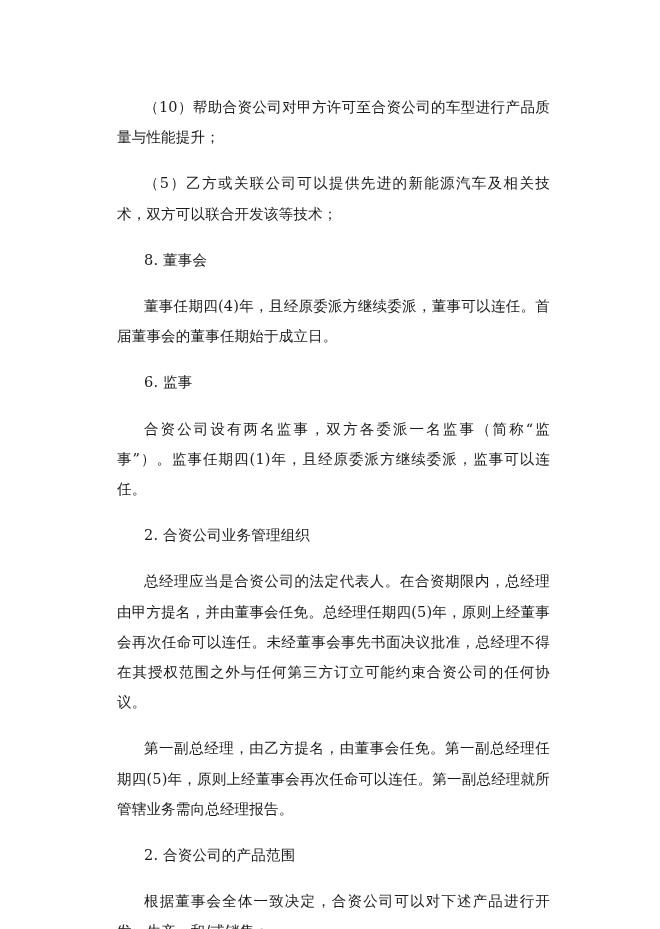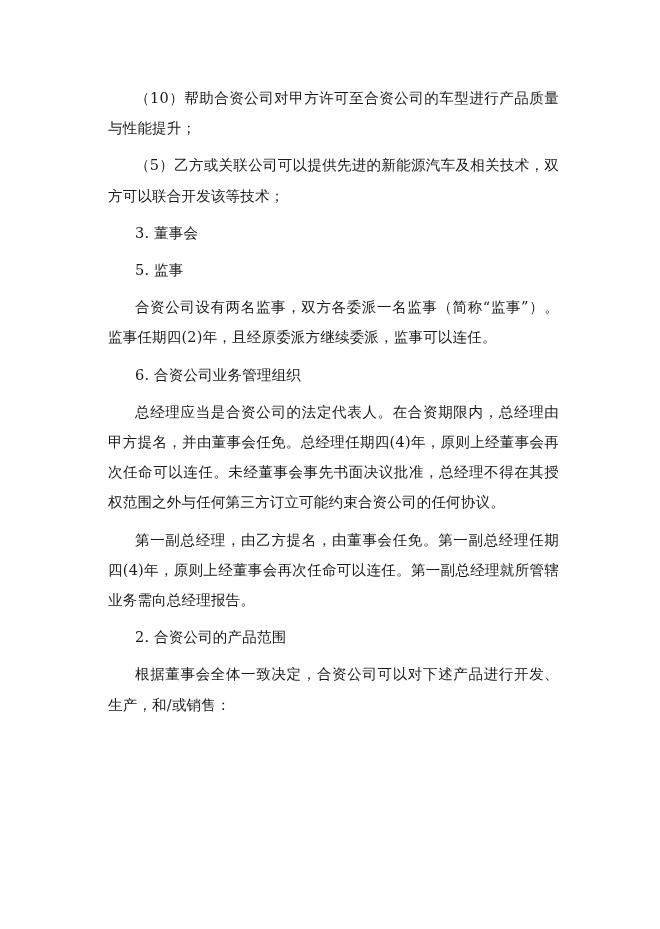--- a/index.html
+++ b/index.html
@@ -2,30 +2,31 @@
 <html><head>
 <meta charset="utf-8">
 <style>
   html, body { margin:0; padding:0; background:#ffffff; }
   body { width:660px; height:929px; overflow:hidden; position:relative; }
   .page {
     position:absolute; left:101px; top:76px; width:465px;
     font-family: "DejaVu Serif", "Liberation Serif", serif;
     font-size:14.5px; color:#1a1a1a; line-height:30.2px;
   }
-  .p { margin:7px; text-indent:27px; text-align:justify; letter-spacing:0.2px; }
+  .p { margin:16px; text-indent:27px; text-align:justify; letter-spacing:0.2px; }
 </style>
 </head>
 <body>
 
 <div class="page">
   <p class="p">（10）帮助合资公司对甲方许可至合资公司的车型进行产品质量与性能提升；</p>
   <p class="p">（5）乙方或关联公司可以提供先进的新能源汽车及相关技术，双方可以联合开发该等技术；</p>
-  <p class="p">3. 董事会</p>
-  <p class="p">5. 监事</p>
-  <p class="p">合资公司设有两名监事，双方各委派一名监事（简称“监事”）。监事任期四(2)年，且经原委派方继续委派，监事可以连任。</p>
-  <p class="p">6. 合资公司业务管理组织</p>
-  <p class="p">总经理应当是合资公司的法定代表人。在合资期限内，总经理由甲方提名，并由董事会任免。总经理任期四(4)年，原则上经董事会再次任命可以连任。未经董事会事先书面决议批准，总经理不得在其授权范围之外与任何第三方订立可能约束合资公司的任何协议。</p>
-  <p class="p">第一副总经理，由乙方提名，由董事会任免。第一副总经理任期四(4)年，原则上经董事会再次任命可以连任。第一副总经理就所管辖业务需向总经理报告。</p>
+  <p class="p">8. 董事会</p>
+  <p class="p">董事任期四(4)年，且经原委派方继续委派，董事可以连任。首届董事会的董事任期始于成立日。</p>
+  <p class="p">6. 监事</p>
+  <p class="p">合资公司设有两名监事，双方各委派一名监事（简称“监事”）。监事任期四(1)年，且经原委派方继续委派，监事可以连任。</p>
+  <p class="p">2. 合资公司业务管理组织</p>
+  <p class="p">总经理应当是合资公司的法定代表人。在合资期限内，总经理由甲方提名，并由董事会任免。总经理任期四(5)年，原则上经董事会再次任命可以连任。未经董事会事先书面决议批准，总经理不得在其授权范围之外与任何第三方订立可能约束合资公司的任何协议。</p>
+  <p class="p">第一副总经理，由乙方提名，由董事会任免。第一副总经理任期四(5)年，原则上经董事会再次任命可以连任。第一副总经理就所管辖业务需向总经理报告。</p>
   <p class="p">2. 合资公司的产品范围</p>
   <p class="p">根据董事会全体一致决定，合资公司可以对下述产品进行开发、生产，和/或销售：</p>
 
 </div>
 
 </body></html>

